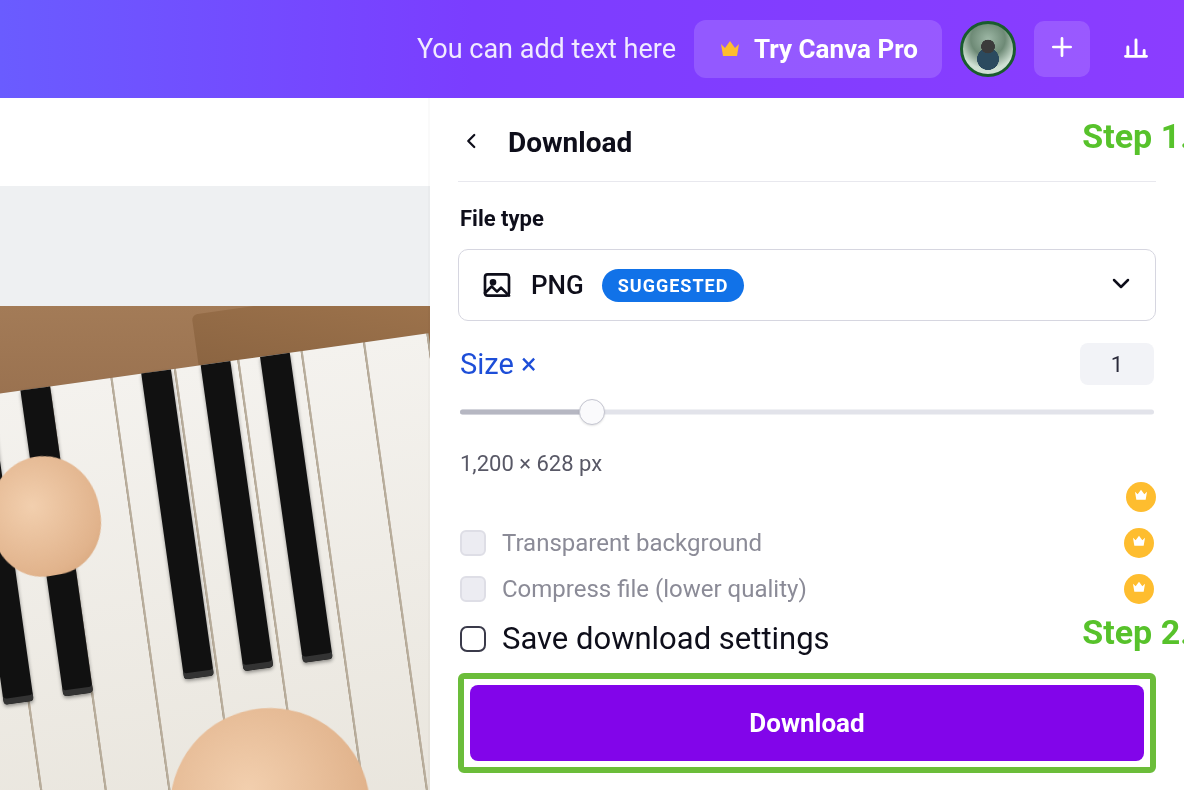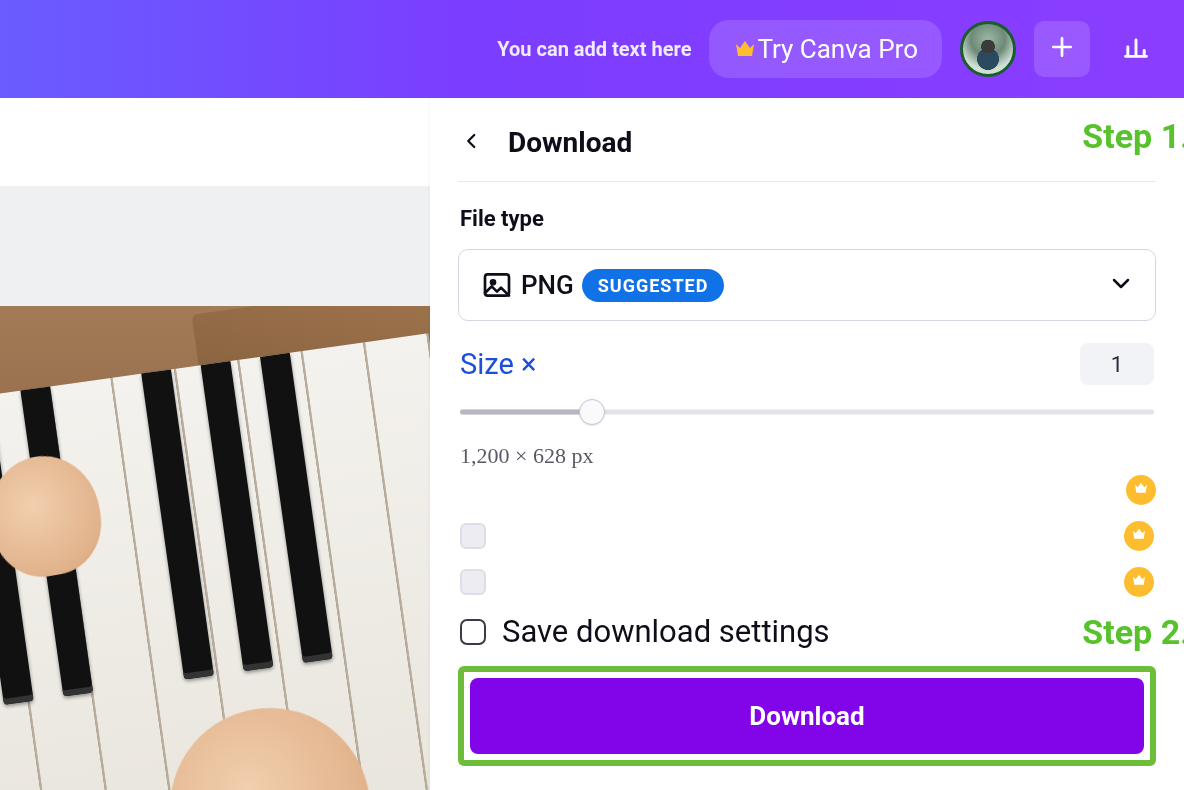--- a/index.html
+++ b/index.html
@@ -17,32 +17,33 @@
     height: 98px;
     background: linear-gradient(90deg, #6a5cff 0%, #7b3dff 40%, #8b3dff 100%);
     display: flex;
     align-items: center;
     padding: 0 20px 0 0;
     color: #fff;
     gap: 18px;
   }
   .header-spacer { flex: 1; }
   .header-text {
-    font-size: 20px;
-    font-weight: 700;
+    font-size: 27px;
+    font-weight: 400;
     color: #f0eaff;
   }
   .pill-btn {
     display: flex;
     align-items: center;
+    gap: 12px;
     background: rgba(255,255,255,0.15);
-    border-radius: 20px;
+    border-radius: 12px;
     padding: 14px 24px;
     font-size: 26px;
-    font-weight: 400;
+    font-weight: 700;
     color: #fff;
   }
   .crown-icon svg { display: block; }
   .avatar {
     width: 56px; height: 56px; border-radius: 50%;
     background: radial-gradient(circle at 50% 30%, #9db7a5 0%, #6e8a76 40%, #cfe0d3 70%);
     border: 3px solid #1a5c2e;
     position: relative;
     overflow: hidden;
   }
@@ -166,21 +167,21 @@
   .section-label {
     font-size: 22px; font-weight: 700; color: #0e0e1a;
     margin: 24px 2px 18px;
   }
   .file-type {
     border: 1px solid #d6d6e0;
     border-radius: 10px;
     height: 72px;
     display: flex; align-items: center;
     padding: 0 22px;
-    gap: 8px;
+    gap: 18px;
   }
   .ft-icon { width:32px; height:32px; }
   .ft-label { font-size: 26px; font-weight: 500; color: #0e0e1a; }
   .badge {
     background: #1172e8;
     color: #fff;
     font-size: 18px;
     font-weight: 700;
     letter-spacing: 1px;
     border-radius: 999px;
@@ -215,21 +216,21 @@
     background: #b6b7c2; border-radius: 3px; width: 132px;
   }
   .slider-thumb {
     position:absolute; top:50%; left:132px; transform:translate(-50%,-50%);
     width:26px; height:26px; border-radius:50%;
     background:#fafafc; border:1px solid #c4c5d0;
     box-shadow: 0 1px 2px rgba(0,0,0,.1);
   }
 
   .dims {
-    font-size: 22px; color: #585866; margin: 16px 2px 18px; font-family: Liberation Serif, serif;
+    font-size: 22px; color: #585866; margin: 24px 2px 18px;
   }
 
   .opt-row {
     display:flex; align-items:center; gap:16px;
     margin: 16px 2px;
   }
   .opt-row.muted .chk { background:#ececf2; border-color:#dedee6; }
   .opt-row.muted .opt-label { color:#8b8b97; font-size:24px; }
   .opt-row .opt-label { font-size:31px; color:#0e0e1a; }
   .chk {
@@ -373,29 +374,31 @@
   <div class="crown-row">
       <div class="pro-crown">
         <span><svg viewBox="0 0 24 24" fill="#fff">
             <path d="M3 7l4 4 5-7 5 7 4-4-2 12H5L3 7z"></path>
           </svg></span>
       </div>
     </div>
 
   <div class="opt-row muted">
     <div class="chk"></div>
+    <div class="opt-label">Transparent background</div>
     <div class="pro-crown">
         <span><svg viewBox="0 0 24 24" fill="#fff">
             <path d="M3 7l4 4 5-7 5 7 4-4-2 12H5L3 7z"></path>
           </svg></span>
       </div>
   </div>
 
   <div class="opt-row muted">
     <div class="chk"></div>
+    <div class="opt-label">Compress file (lower quality)</div>
     <div class="pro-crown">
         <span><svg viewBox="0 0 24 24" fill="#fff">
             <path d="M3 7l4 4 5-7 5 7 4-4-2 12H5L3 7z"></path>
           </svg></span>
       </div>
   </div>
 
   <div class="step-label step2">Step 2.</div>
 
   <div class="opt-row">

